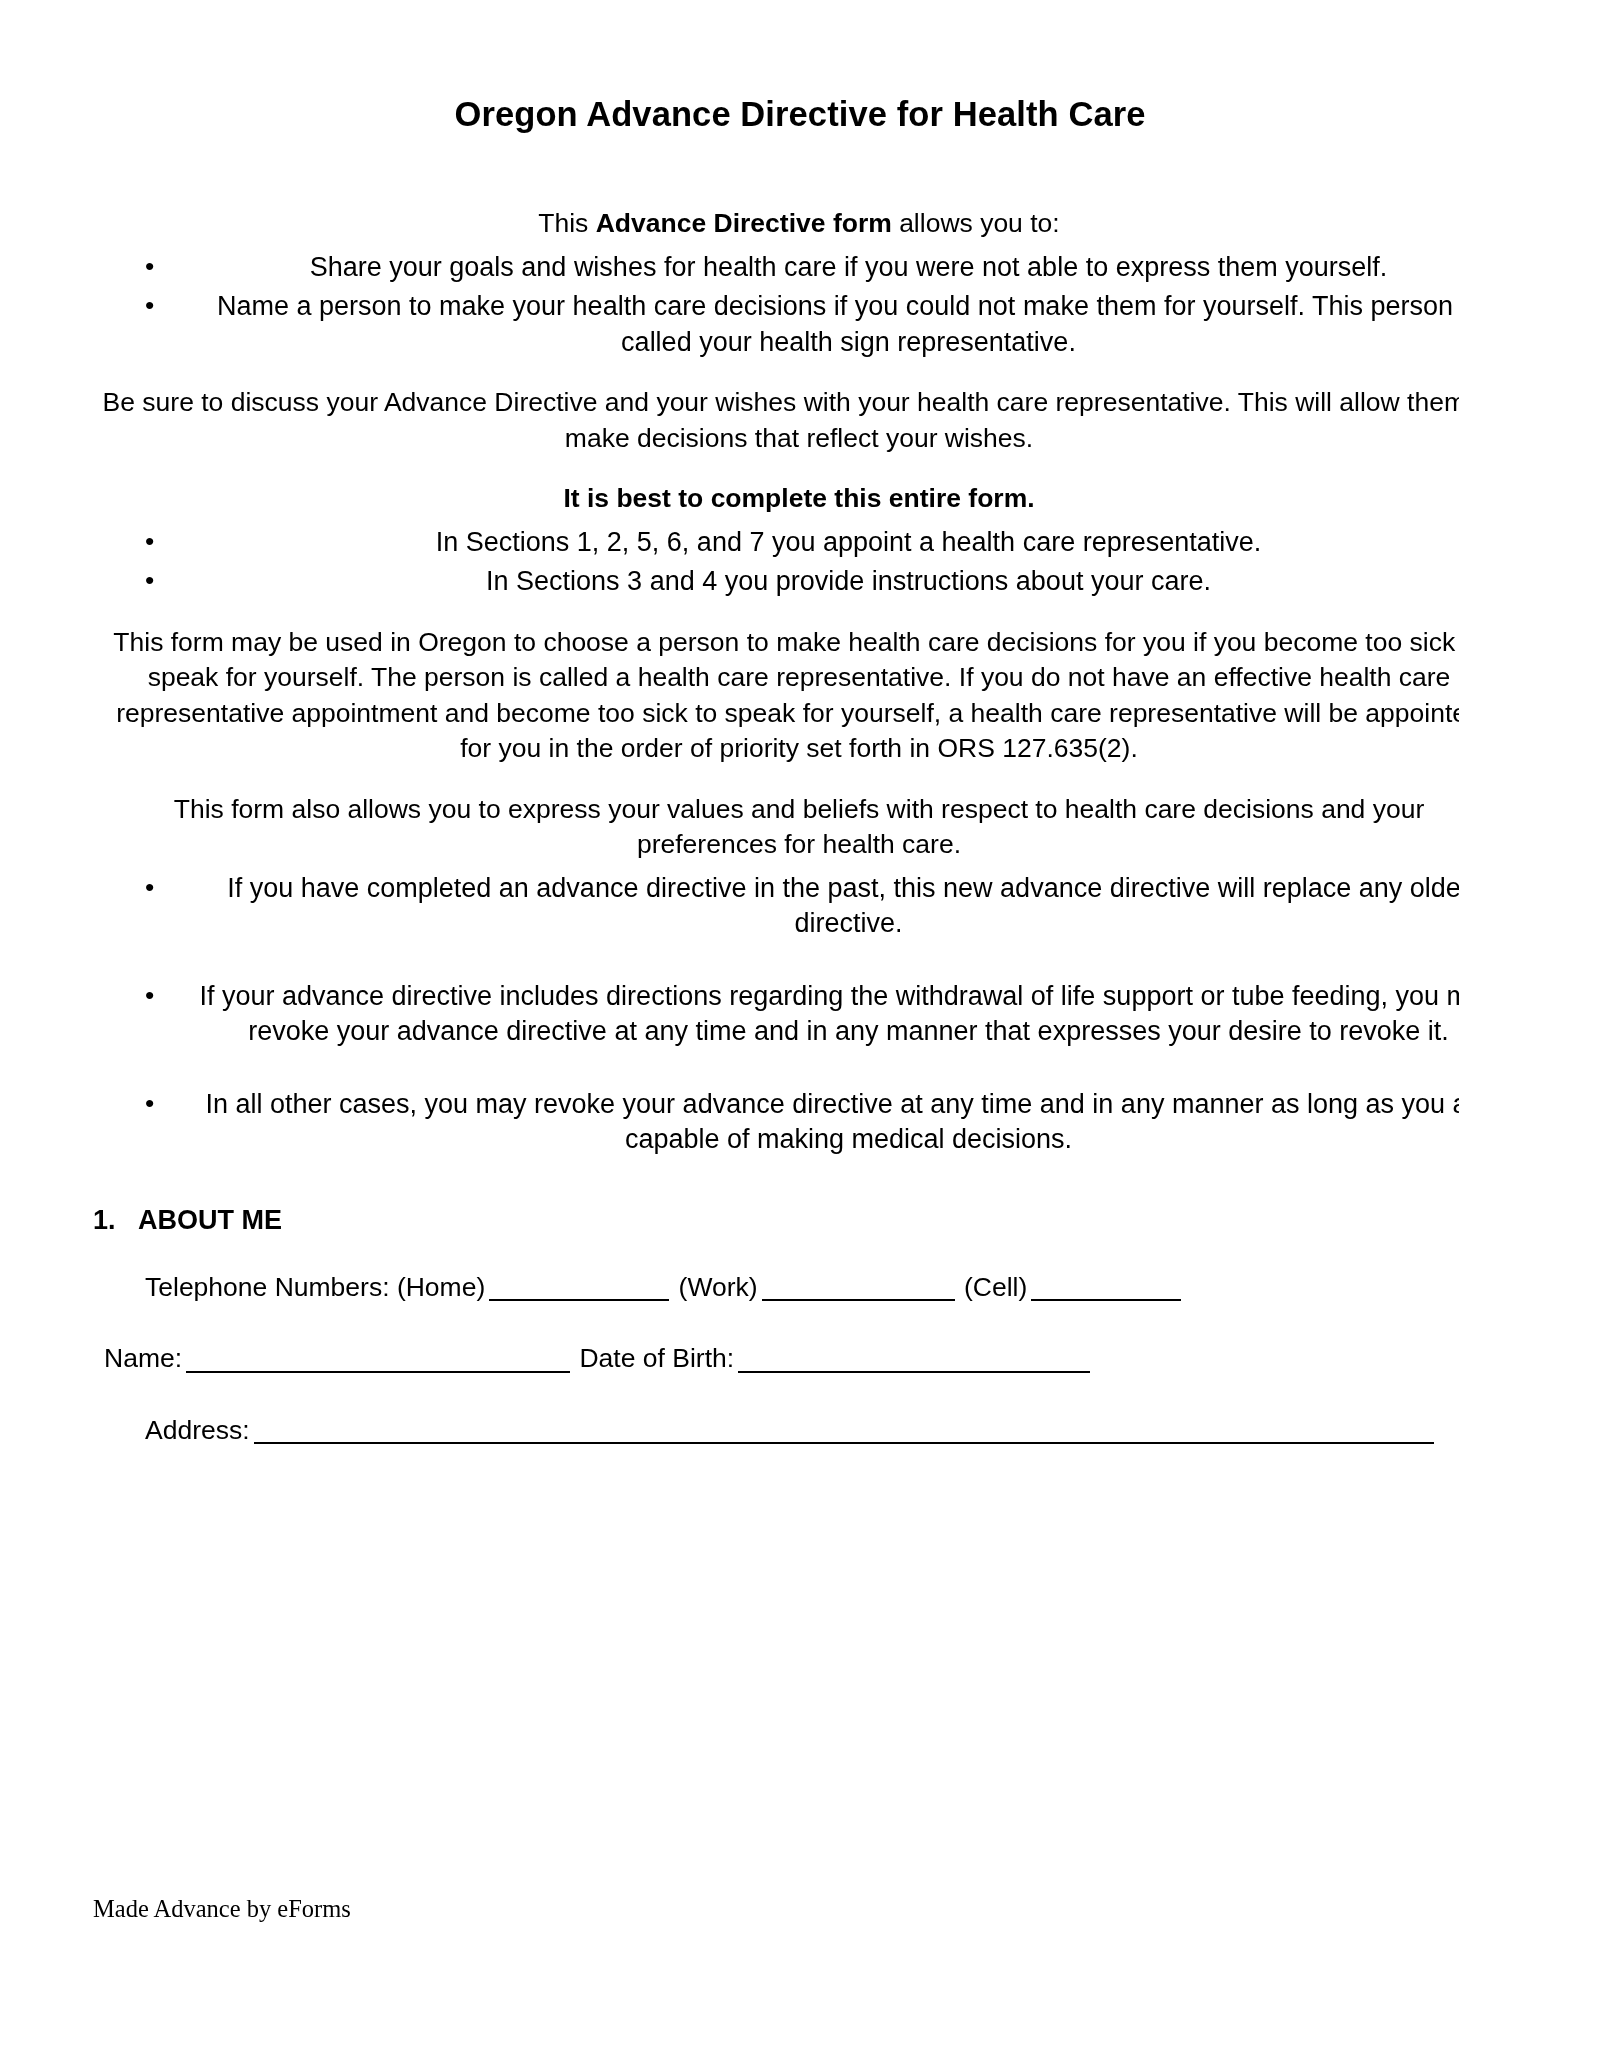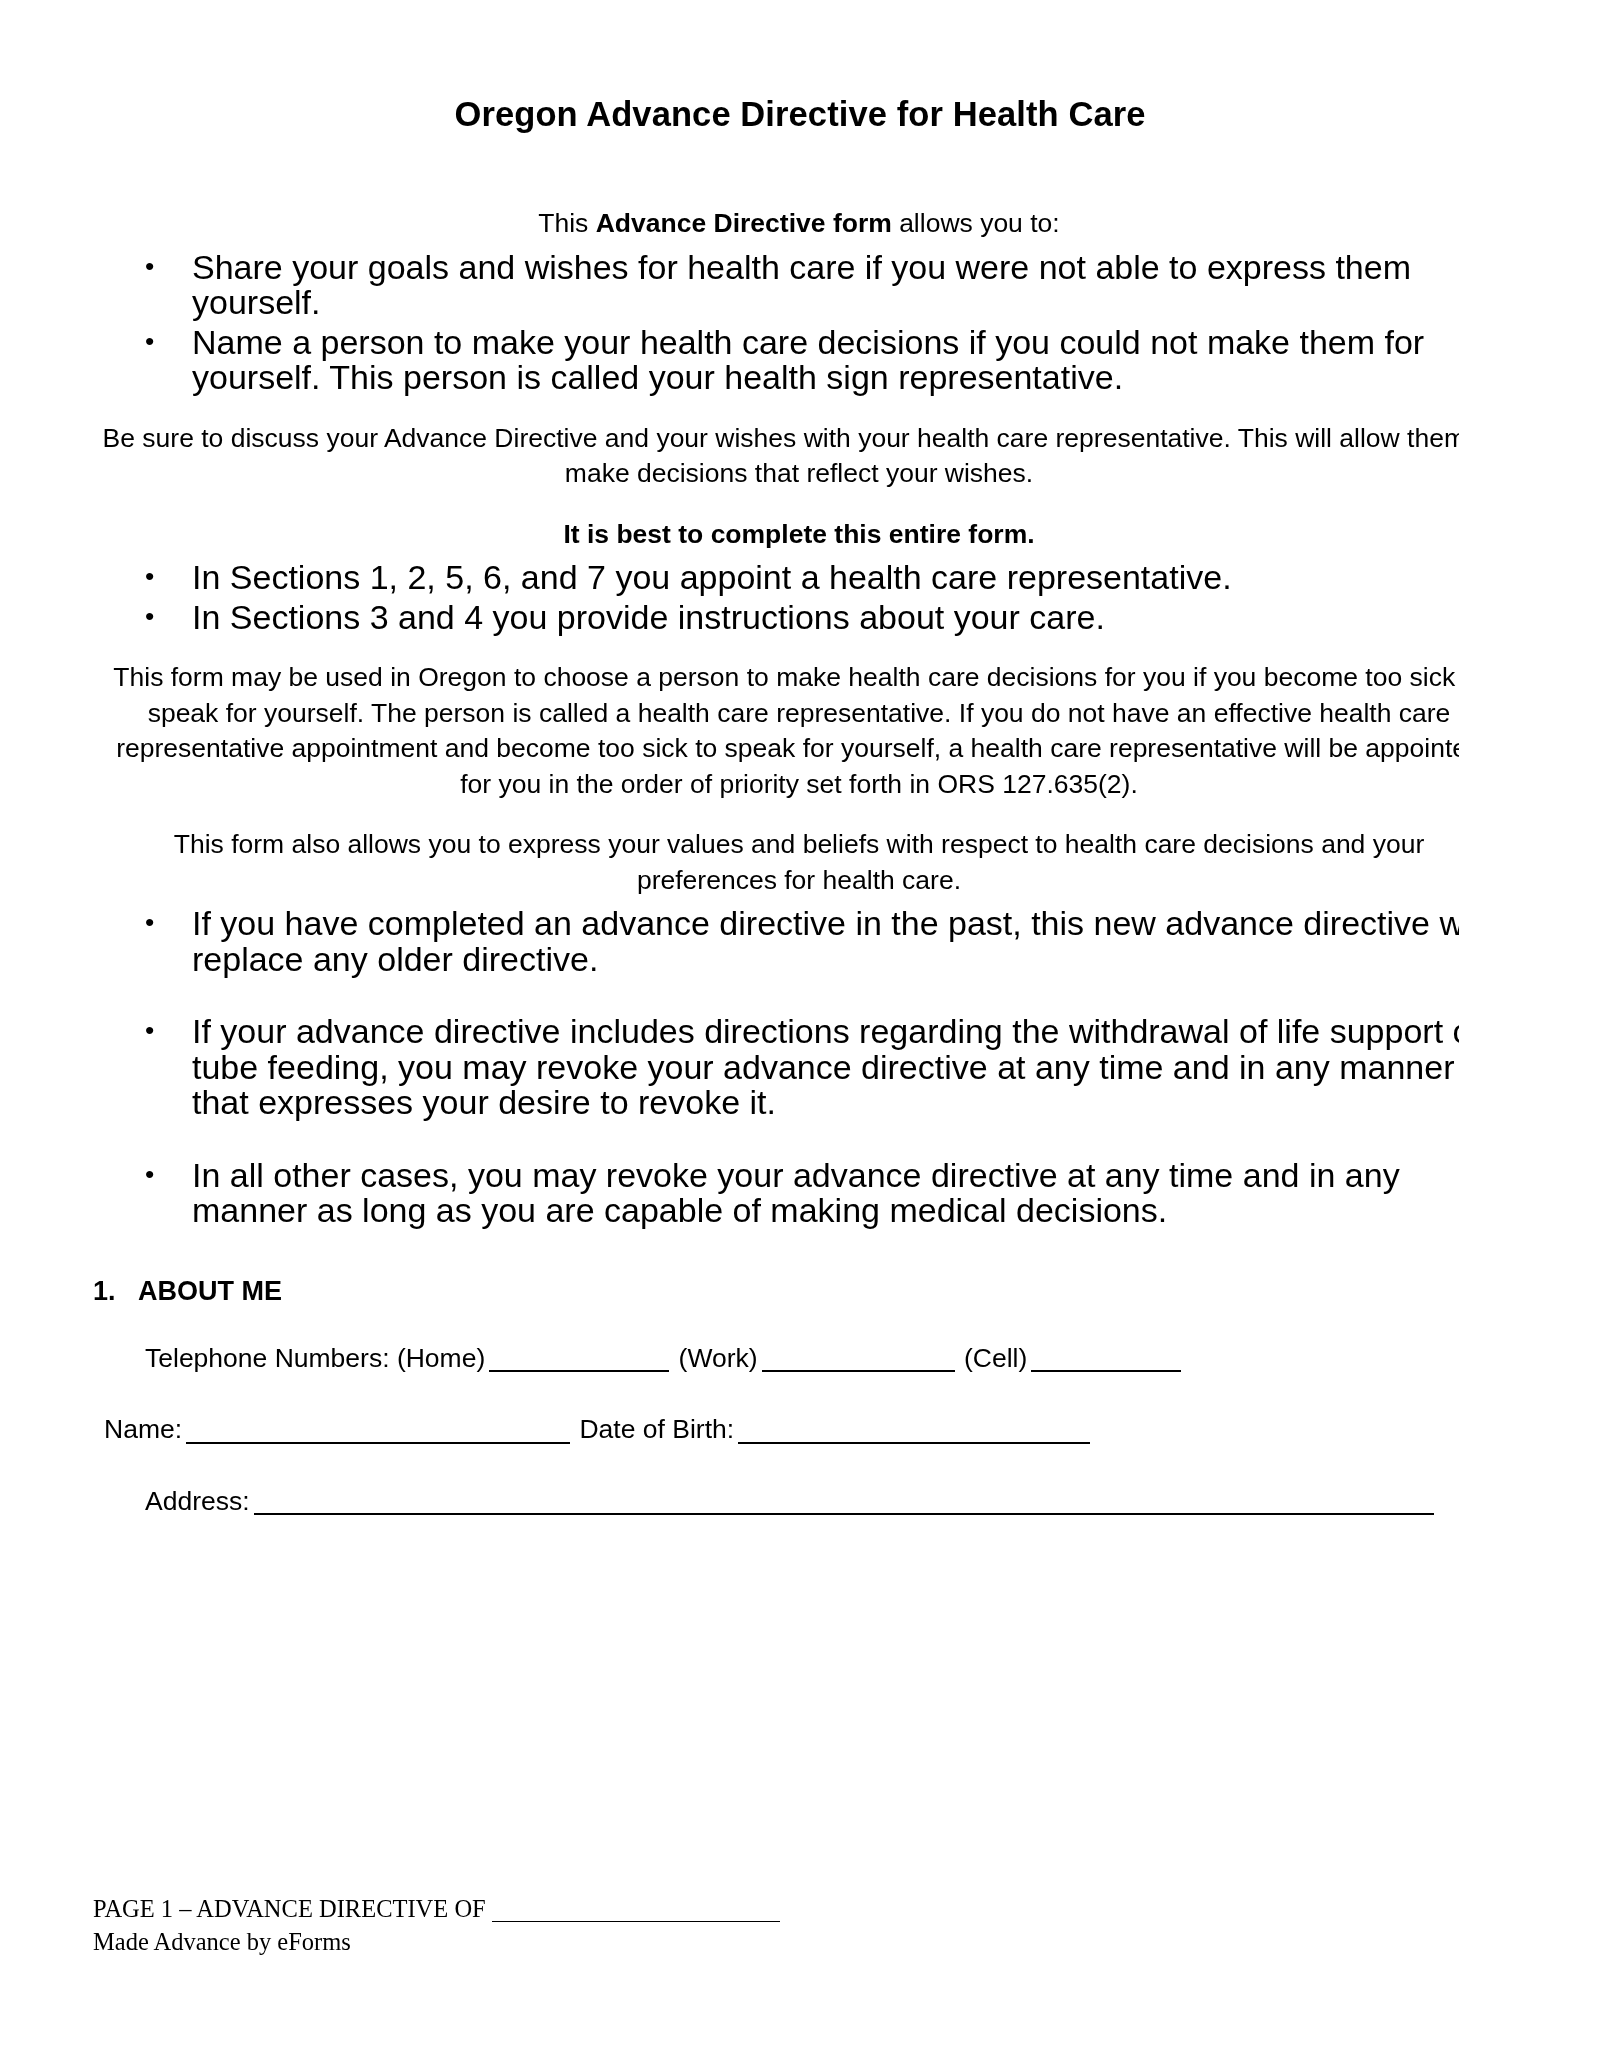--- a/index.html
+++ b/index.html
@@ -56,24 +56,25 @@
   b, strong { font-weight: bold; }
 
   
   ul.bullets {
     list-style: none;
     margin: 0;
     padding: 0;
   }
   ul.bullets li {
     position: relative;
-    font-size: 34px;
+    font-size: 27px;
     line-height: 35.5px;
     padding-left: 99px;
     margin: 0;
+    text-align: center;
   }
   ul.bullets li::before {
     content: "\2022";
     position: absolute;
     left: 52px;
     top: -1px;
     font-size: 26.5px;
     line-height: 35.5px;
   }
   ul.bullets.tight li + li { margin-top: 4px; }
@@ -197,17 +198,16 @@
 
       <div class="form-row indent">
         <span>Address:</span><span class="fld fld-addr"></span>
       </div>
 
     </div>
 
   </div>
 
   <div class="footer">
-    <div class="line1"><span>PAGE 1 – ADVANCE DIRECTIVE OF</span><span class="blank-rule"></span></div>
     <div>Made Advance by eForms</div>
   </div>
 
 </div>
 
 </body></html>

